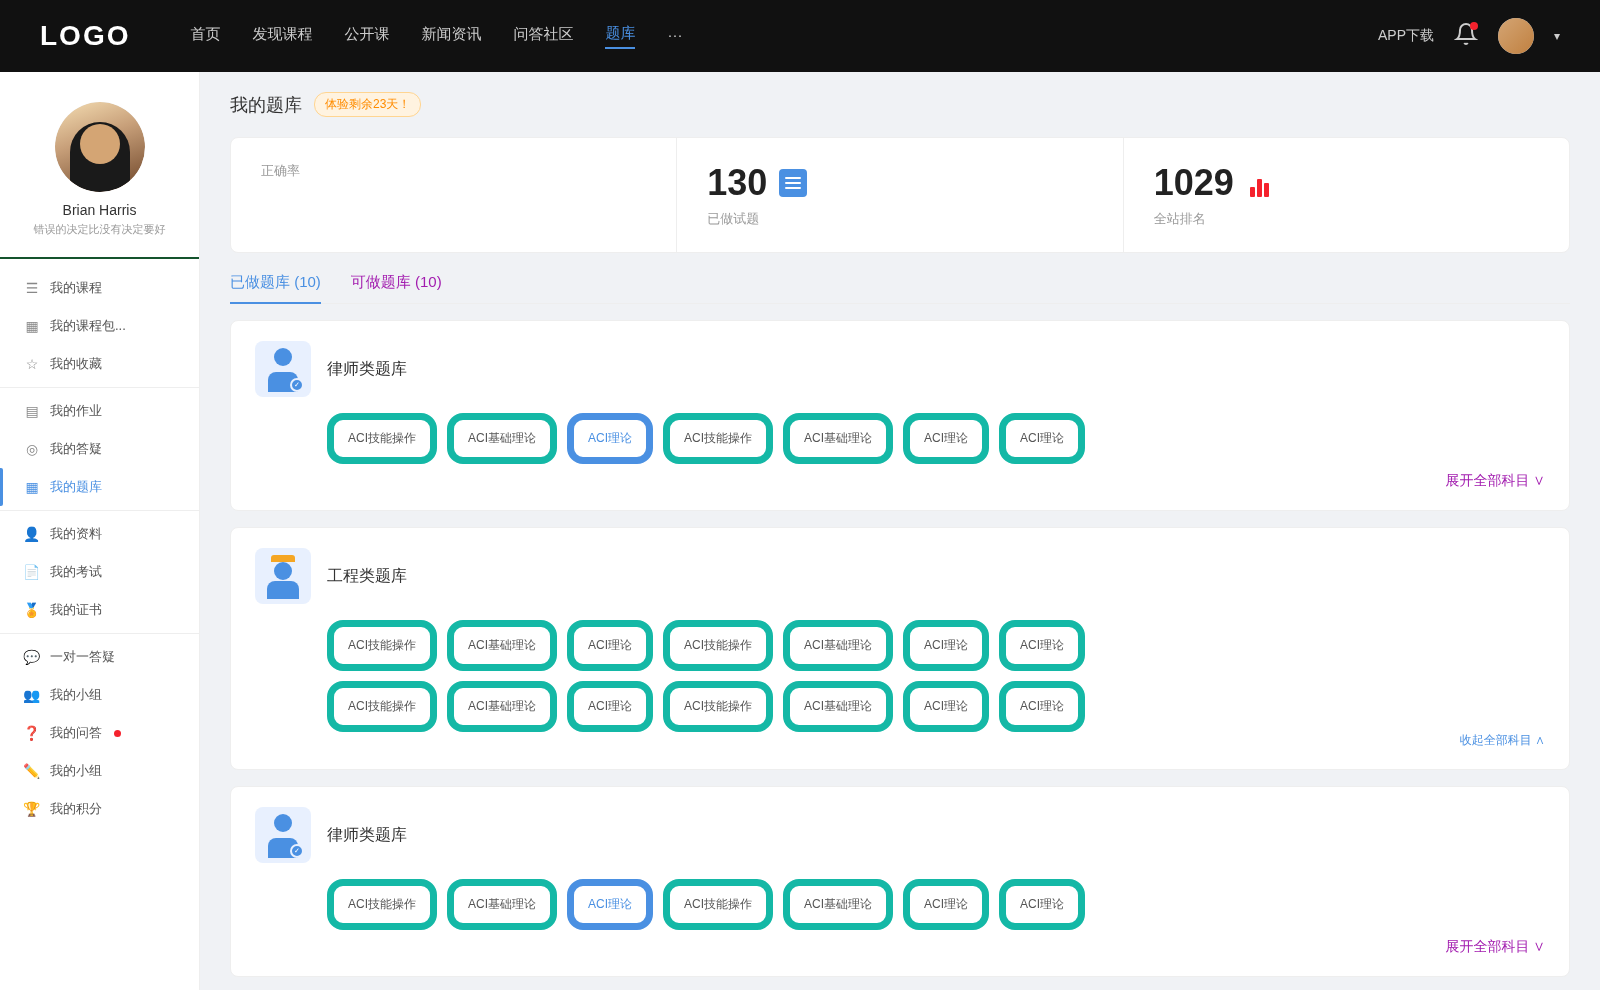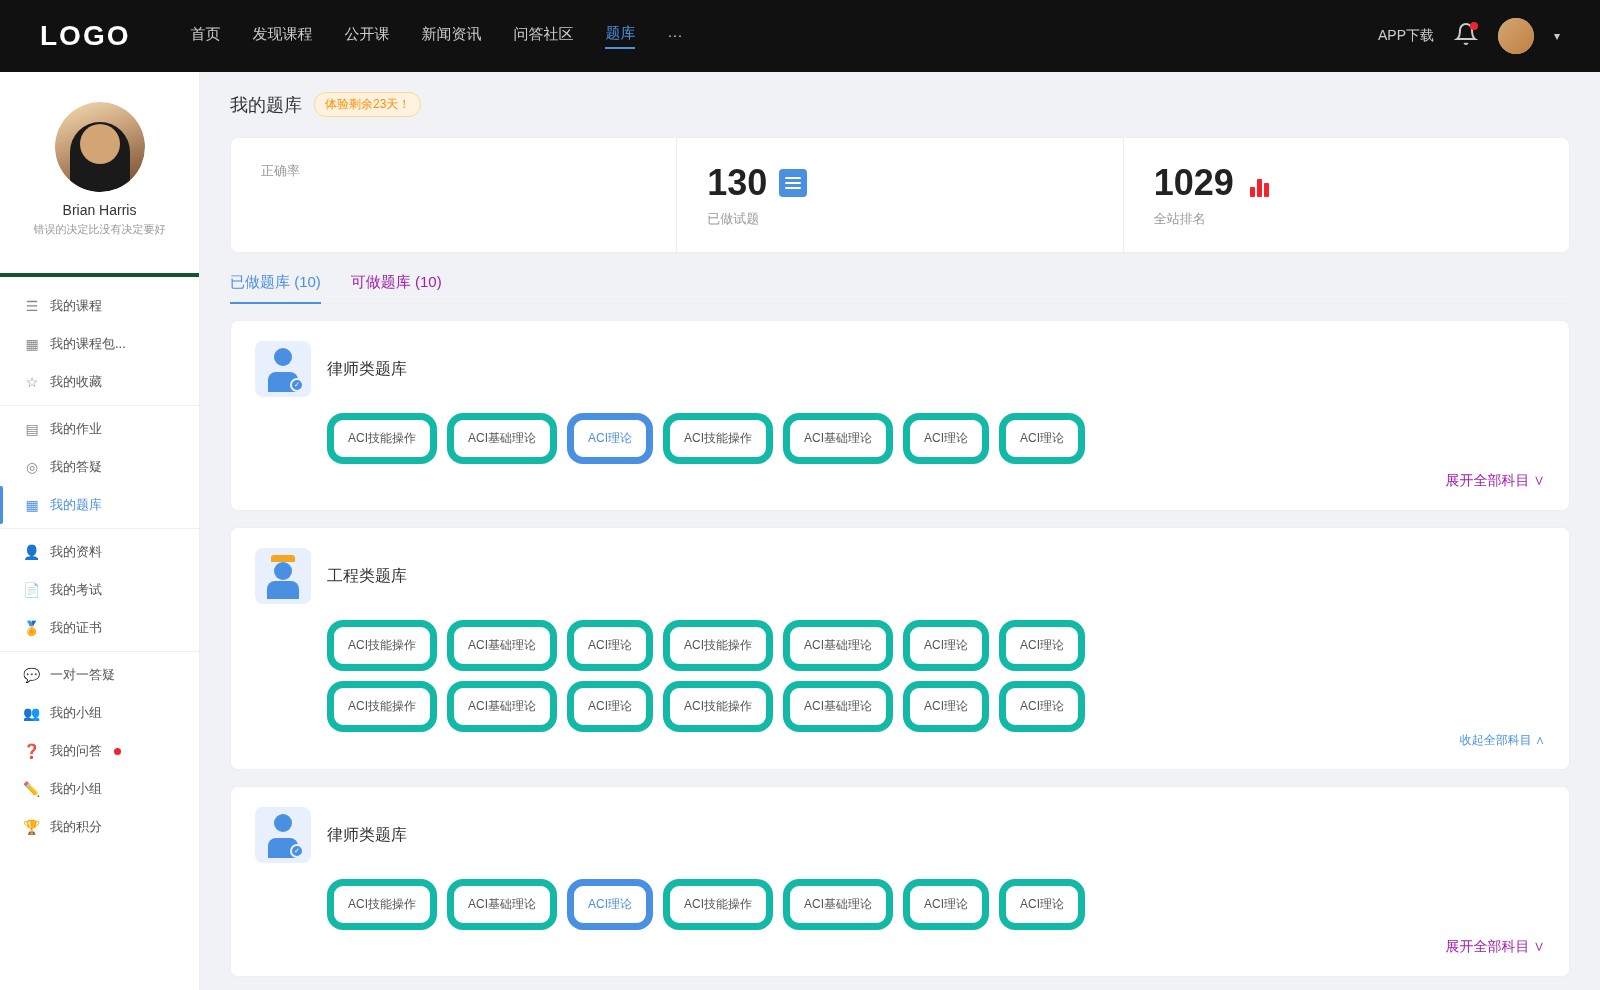--- a/index.html
+++ b/index.html
@@ -89,22 +89,22 @@
     .sidebar {
       width: 200px;
       background: #fff;
       padding: 20px 0;
       min-height: 100%;
       flex-shrink: 0;
       border-right: 1px solid #eee;
     }
     .sidebar-profile {
       text-align: center;
-      padding: 10px 20px 36px;
-      border-bottom: 4px solid #14532d;
+      padding: 10px 20px 20px;
+      border-bottom: 2px solid #14532d;
       margin-bottom: 10px;
     }
     .sidebar-avatar {
       width: 90px; height: 90px;
       border-radius: 50%;
       margin: 0 auto 10px;
       overflow: hidden;
       background: #e8e8e8;
     }
     .sidebar-avatar-img {

